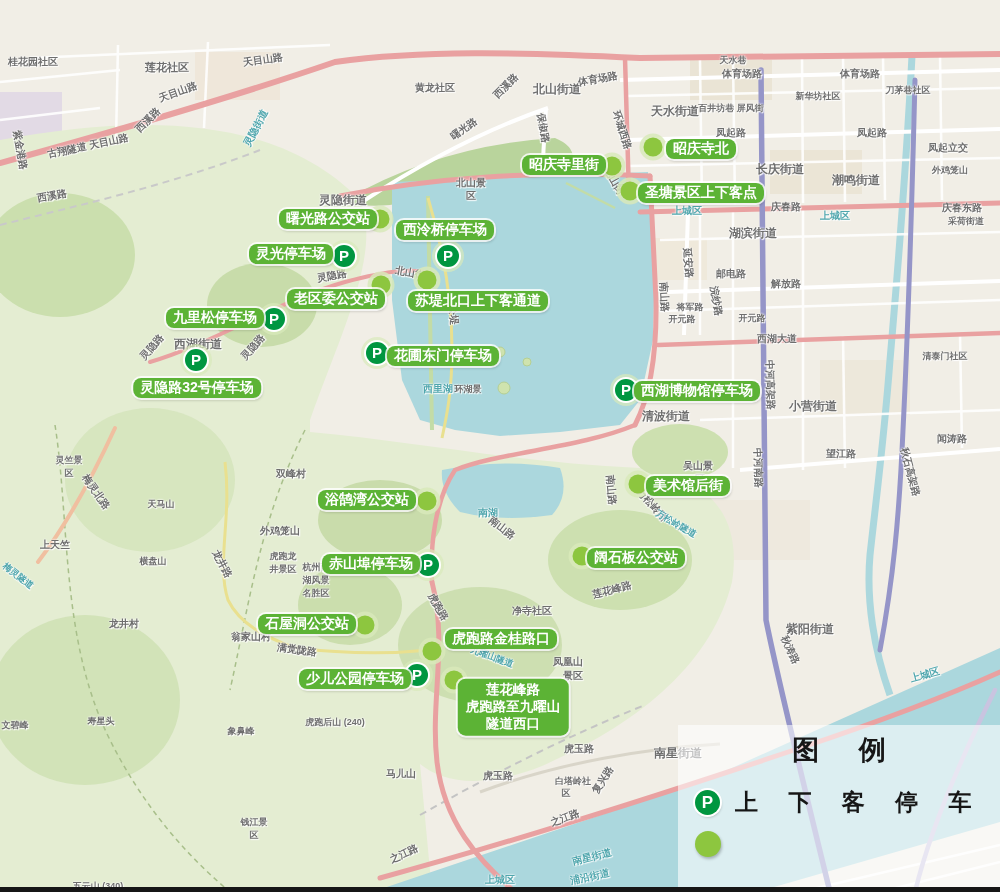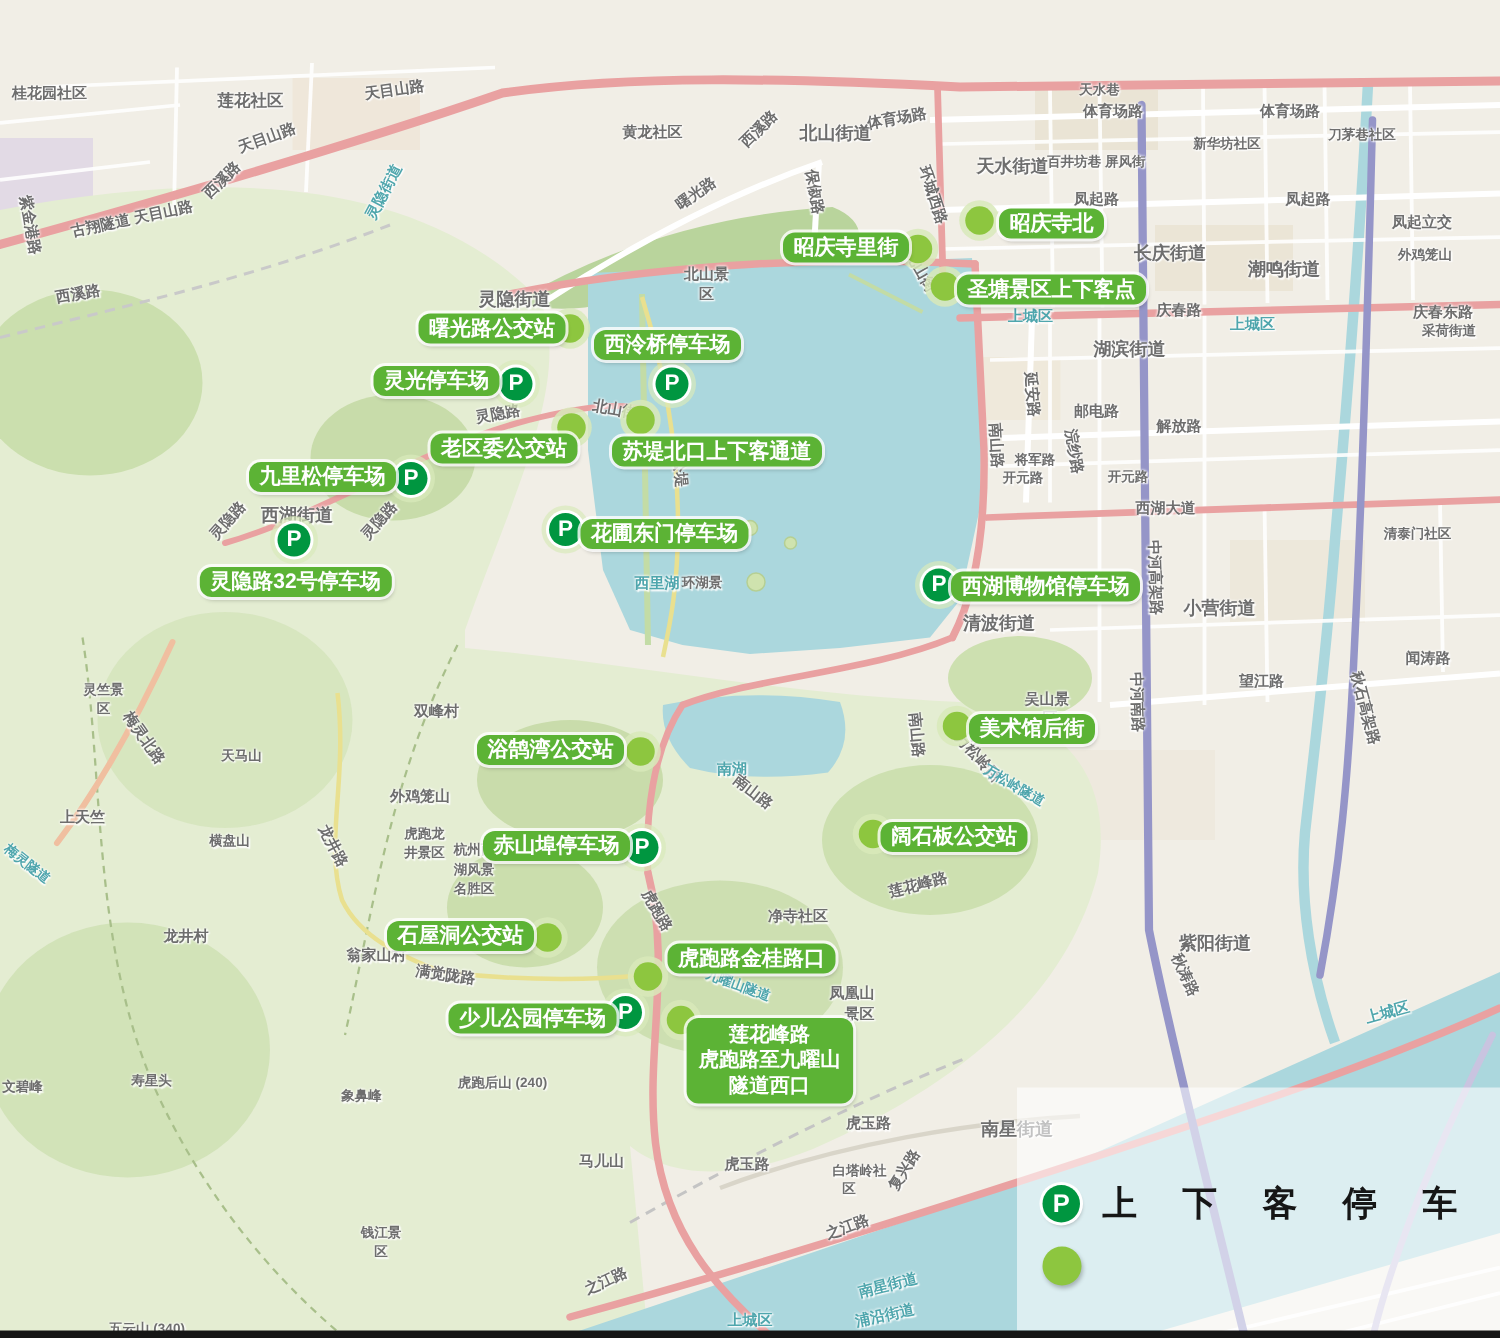--- a/index.html
+++ b/index.html
@@ -323,20 +323,21 @@
       <div class="sym parking" style="left: 417px; top: 675px;">P</div>
       <div class="pill" style="left: 355px; top: 679px; text-align: right;">少儿公园停车场</div>
       <div class="sym point" style="left: 454px; top: 680px;"></div>
       <div class="pill multi" style="left: 513px; top: 707px;">莲花峰路
 虎跑路至九曜山
 隧道西口</div>
     </div>
 
 
   <div class="legend">
+    <div class="legend-title">图 例</div>
     <div class="legend-row r1">
       <span class="legend-p">P</span>
       <span class="legend-label">上 下 客 停 车 场</span>
     </div>
     <div class="legend-row r2">
       <span class="legend-dot"></span>
     </div>
   </div>
 
   <div class="bottom-edge"></div>

